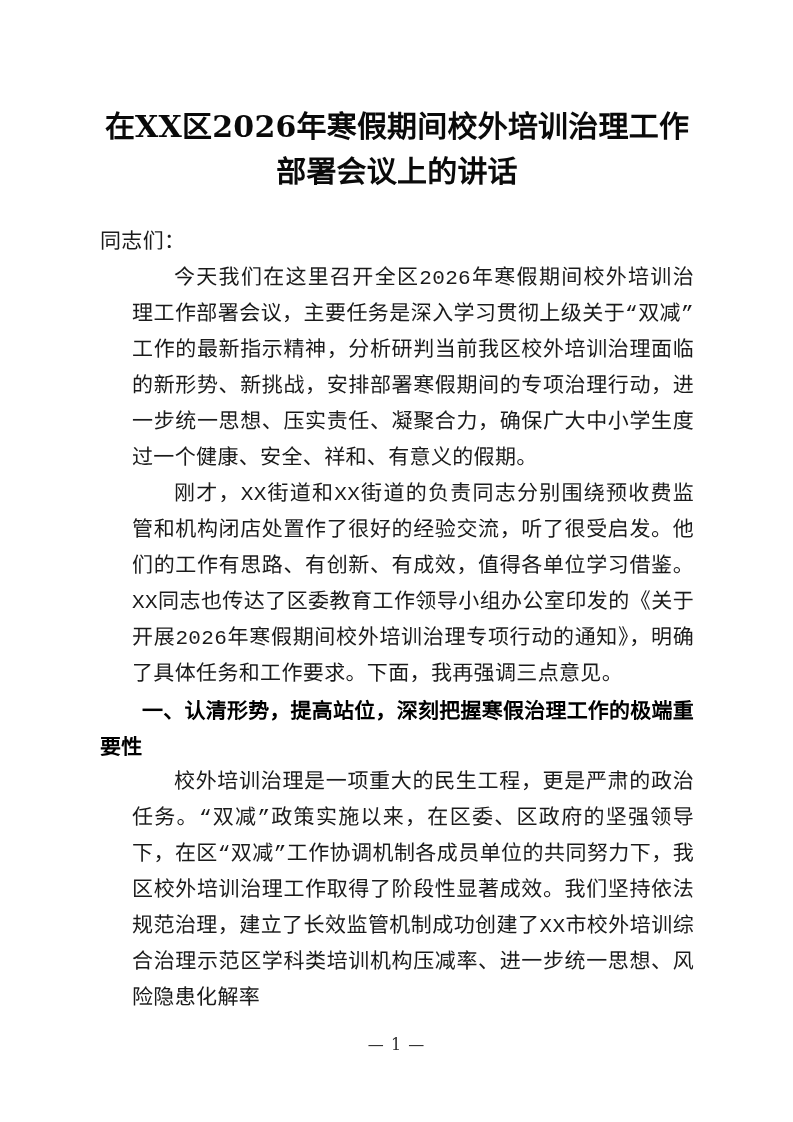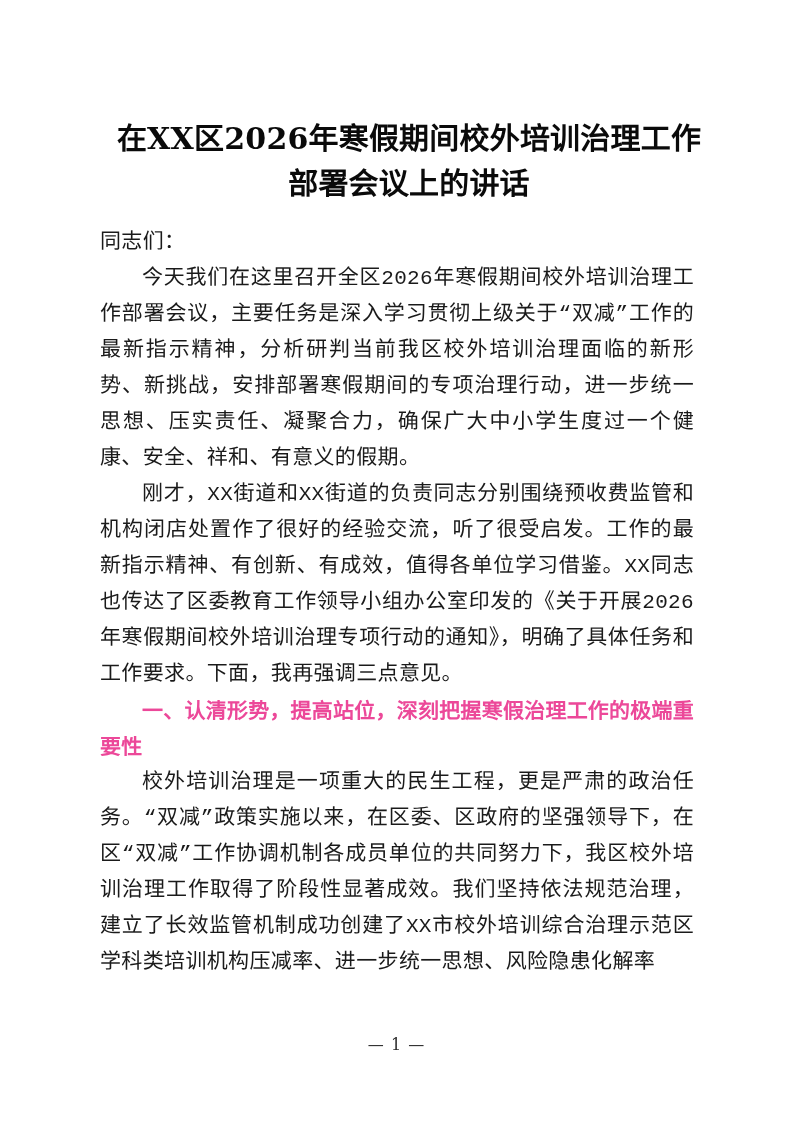--- a/index.html
+++ b/index.html
@@ -32,21 +32,21 @@
   
   .content {
     position: absolute;
     left: 100px;
     top: 0;
     width: 594px;
   }
 
   
   .doc-title {
-    margin: 12px;
+    margin: 0;
     padding: 0;
     position: absolute;
     top: 104px;
     left: 0;
     width: 594px;
     font-family: "DejaVu Serif", "Liberation Serif", serif;
     font-weight: 700;
     font-size: 30px;
     line-height: 45px;
     text-align: center;
@@ -76,34 +76,35 @@
     white-space: pre-wrap;
     word-break: break-all;
   }
 
   .para.salutation {
     text-indent: 0;
   }
 
   .para.indent {
     text-indent: 2em;
+    margin-left: 32px;
   }
 
   
   .section-heading {
     margin: 0;
     padding: 0;
     font-family: "DejaVu Sans", "Liberation Sans", sans-serif;
     font-weight: 700;
     font-size: 21px;
     line-height: 36px;
     text-indent: 2em;
     text-align: justify;
     text-justify: inter-ideograph;
-    color: #ec4899;
+    color: #000000;
     letter-spacing: 0.2px;
     white-space: pre-wrap;
     word-break: break-all;
   }
 
   
   .page-footer {
     position: absolute;
     left: 0;
     right: 0;
@@ -124,21 +125,21 @@
   <div class="content">
 
     <h1 class="doc-title">在XX区2026年寒假期间校外培训治理工作部署会议上的讲话</h1>
 
     <div class="body-flow">
 
       <p class="para salutation">同志们：</p>
 
       <p class="para indent">今天我们在这里召开全区2026年寒假期间校外培训治理工作部署会议，主要任务是深入学习贯彻上级关于“双减”工作的最新指示精神，分析研判当前我区校外培训治理面临的新形势、新挑战，安排部署寒假期间的专项治理行动，进一步统一思想、压实责任、凝聚合力，确保广大中小学生度过一个健康、安全、祥和、有意义的假期。</p>
 
-      <p class="para indent">刚才，XX街道和XX街道的负责同志分别围绕预收费监管和机构闭店处置作了很好的经验交流，听了很受启发。工作的最新指示精神、有创新、有成效，值得各单位学习借鉴。XX同志也传达了区委教育工作领导小组办公室印发的《关于开展2026年寒假期间校外培训治理专项行动的通知》，明确了具体任务和工作要求。下面，我再强调三点意见。</p>
+      <p class="para indent">刚才，XX街道和XX街道的负责同志分别围绕预收费监管和机构闭店处置作了很好的经验交流，听了很受启发。他们的工作有思路、有创新、有成效，值得各单位学习借鉴。XX同志也传达了区委教育工作领导小组办公室印发的《关于开展2026年寒假期间校外培训治理专项行动的通知》，明确了具体任务和工作要求。下面，我再强调三点意见。</p>
 
       <p class="section-heading">一、认清形势，提高站位，深刻把握寒假治理工作的极端重要性</p>
 
       <p class="para indent">校外培训治理是一项重大的民生工程，更是严肃的政治任务。“双减”政策实施以来，在区委、区政府的坚强领导下，在区“双减”工作协调机制各成员单位的共同努力下，我区校外培训治理工作取得了阶段性显著成效。我们坚持依法规范治理，建立了长效监管机制成功创建了XX市校外培训综合治理示范区学科类培训机构压减率、进一步统一思想、风险隐患化解率</p>
 
     </div>
   </div>
 
   <div class="page-footer">— 1 —</div>
 

